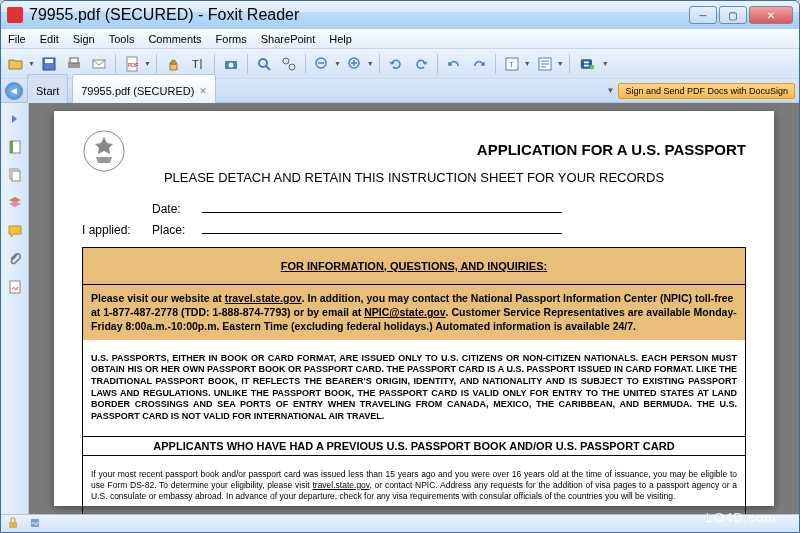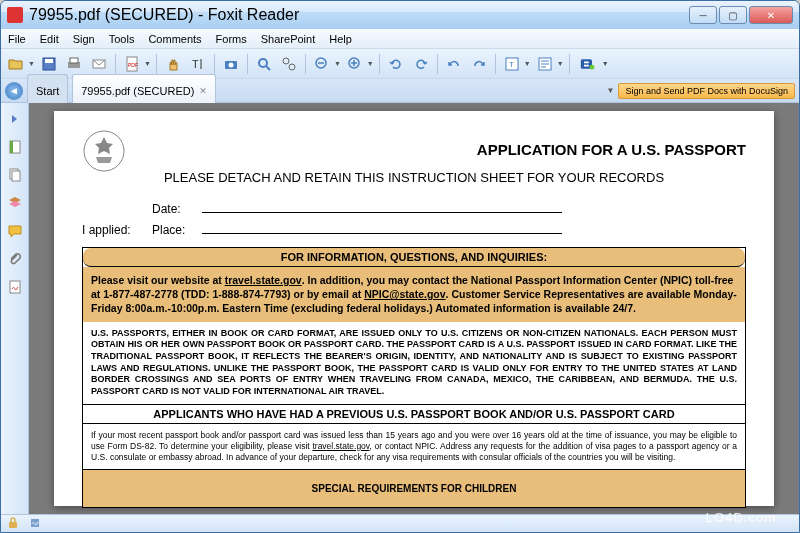--- a/index.html
+++ b/index.html
@@ -45,26 +45,26 @@
 .page { width: 100%; max-width: 720px; background: #fff; box-shadow: 0 2px 8px rgba(0,0,0,0.4); padding: 18px 28px; font-family: Arial, sans-serif; font-size: 10px; color: #000; }
 .seal { width: 44px; height: 44px; display: inline-block; }
 .doc-title { text-align: right; font-weight: bold; font-size: 15px; margin: -34px 0 12px; }
 .doc-subtitle { text-align: center; font-size: 13px; margin-bottom: 14px; }
 .applied-row { display: flex; align-items: baseline; margin-bottom: 4px; font-size: 12px; }
 .applied-row .lbl { width: 70px; }
 .applied-row .lbl2 { width: 50px; }
 .applied-row .line { flex: 0 0 360px; border-bottom: 1.5px solid #000; height: 14px; }
 
 .box { border: 1.5px solid #000; margin-top: 10px; }
-.box-header { background: #e8be7a; text-align: center; font-weight: bold; padding: 3px; font-size: 11px; border-bottom: 1.5px solid #000; border-radius: 8px; }
+.box-header { background: #e8be7a; text-align: center; font-weight: bold; text-decoration: underline; padding: 12px; font-size: 11px; border-bottom: 1.5px solid #000; }
 .box-body { padding: 6px 8px; font-size: 10.5px; line-height: 1.35; font-weight: bold; }
 .box-body.tan { background: #e8be7a; }
 .box-body a { color: #000; text-decoration: underline; }
 .section-header { text-align: center; font-weight: bold; font-size: 11px; border-top: 1.5px solid #000; border-bottom: 1.5px solid #000; padding: 3px; }
-.section-body { padding: 6px 8px; font-size: 9px; line-height: 1.3; }
+.section-body { padding: 13px 8px; font-size: 9px; line-height: 1.3; }
 .section-body.small { font-size: 8.5px; }
 .special-hdr { background: #e8be7a; text-align: center; font-weight: bold; font-size: 10px; padding: 13px; border-top: 1.5px solid #000; }
 
 
 .main::-webkit-scrollbar, .doc-area::-webkit-scrollbar { width: 16px; }
 .doc-area::-webkit-scrollbar-track { background: #e8e8e8; }
 .doc-area::-webkit-scrollbar-thumb { background: #c0c0c0; border: 1px solid #999; }
 
 
 .statusbar { height: 18px; background: linear-gradient(to bottom, #eaf3fd, #d3e4f7); border-top: 1px solid #b0c4de; display: flex; align-items: center; padding: 0 6px; }

